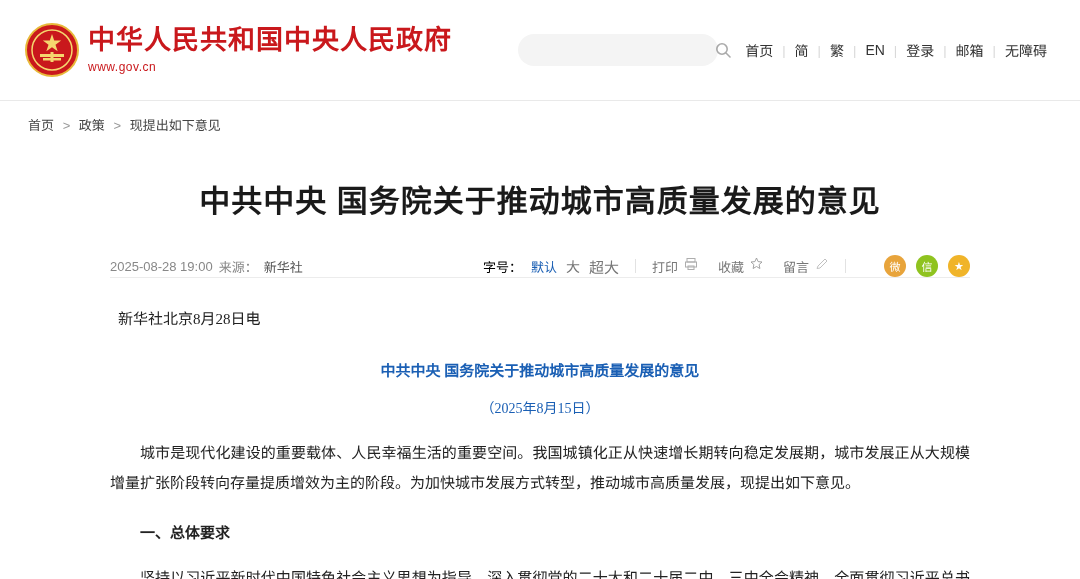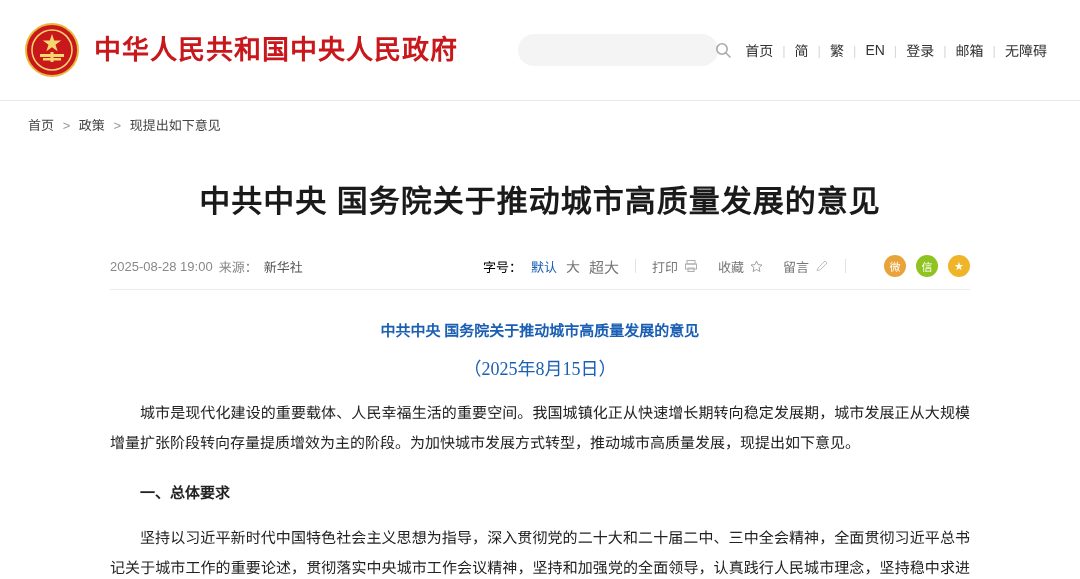--- a/index.html
+++ b/index.html
@@ -17,21 +17,21 @@
     position: relative;
     height: 100px;
     background: #ffffff;
     display: flex;
     align-items: center;
     padding: 0 24px;
   }
   .brand {
     display: flex;
     align-items: center;
-    gap: 14px;
+    gap: 8px;
   }
   .emblem {
     width: 56px; height: 56px;
     position: relative;
     flex: 0 0 auto;
   }
   .emblem svg { display:block; }
   .brand-text {
     display: flex;
     flex-direction: column;
@@ -128,21 +128,20 @@
     color: #1a1a1a;
     letter-spacing: 1px;
     margin: 28px 0 0 0;
     font-family: "Liberation Sans", "DejaVu Sans", sans-serif;
   }
 
   .meta-bar {
     display: flex;
     align-items: center;
     margin-top: 34px;
-    padding-bottom: 12px;
     font-size: 13px;
     color: #888;
     border-bottom: 1px solid #ececec;
   }
   .meta-left { display: flex; align-items: center; gap: 6px; }
   .meta-source { color: #555; }
   .meta-center {
     margin-left: auto;
     display: flex;
     align-items: center;
@@ -153,21 +152,21 @@
   .fs-label { color: #000000; }
   .fs-opt { color: #777; cursor: pointer; }
   .fs-opt.active { color: #1a5fb4; }
   .fs-opt.mid { font-size: 14px; }
   .fs-opt.big { font-size: 15px; }
   .v-divider {
     width: 1px; height: 14px;
     background: #e2e2e2;
     margin: 0 16px;
   }
-  .meta-action { display: flex; align-items: center; gap: 6px; color: #777; }
+  .meta-action { display: flex; align-items: flex-start; gap: 6px; color: #777; }
   .tiny-icon { width: 14px; height: 14px; opacity: .6; }
   .star-icon { width: 13px; height: 13px; }
   .meta-right {
     margin-left: 22px;
     display: flex;
     align-items: center;
     gap: 10px;
   }
   .social {
     width: 22px; height: 22px;
@@ -194,21 +193,21 @@
   .inner-title {
     text-align: center;
     color: #1a5fb4;
     font-weight: bold;
     font-size: 15px;
     margin-top: 22px;
   }
   .inner-date {
     text-align: center;
     color: #1a5fb4;
-    font-size: 18px;
+    font-size: 14px;
     margin-top: 8px;
   }
   .para {
     margin-top: 14px;
     text-indent: 2em;
     text-align: justify;
   }
   .section-head {
     margin-top: 20px;
     text-indent: 2em;
@@ -226,20 +225,21 @@
         <circle cx="28" cy="28" r="26" fill="none" stroke="#e8b93a" stroke-width="2"></circle>
         <circle cx="28" cy="28" r="20" fill="none" stroke="#f5d76e" stroke-width="1.5"></circle>
         <polygon points="28,12 30.2,18.6 37.2,18.6 31.5,22.7 33.7,29.3 28,25.2 22.3,29.3 24.5,22.7 18.8,18.6 25.8,18.6" fill="#f5d76e"></polygon>
         <rect x="16" y="32" width="24" height="3" fill="#f5d76e"></rect>
         <rect x="19" y="36" width="18" height="2.5" fill="#f5d76e"></rect>
         <rect x="26.5" y="30" width="3" height="10" fill="#f5d76e"></rect>
       </svg>
     </div>
     <div class="brand-text">
       <div class="brand-title">中华人民共和国中央人民政府</div>
+      <div class="brand-sub">www.gov.cn</div>
     </div>
   </div>
 
   <div class="header-right">
     <div class="search-box">
       <input type="text" placeholder="" style="">
       <span class="search-icon">
         <svg width="18" height="18" viewBox="0 0 18 18">
           <circle cx="8" cy="8" r="5.2" fill="none" stroke="#666" stroke-width="1.6"></circle>
           <line x1="12" y1="12" x2="16" y2="16" stroke="#666" stroke-width="1.6" stroke-linecap="round"></line>
@@ -326,19 +326,20 @@
 
       <div class="meta-right">
         <span class="social weibo">微</span>
         <span class="social wechat">信</span>
         <span class="social fav">★</span>
       </div>
     </div>
   </div>
 
   <div class="doc-body">
+    <div class="lead">新华社北京8月28日电</div>
     <div class="inner-title">中共中央 国务院关于推动城市高质量发展的意见</div>
     <div class="inner-date">（2025年8月15日）</div>
     <p class="para">城市是现代化建设的重要载体、人民幸福生活的重要空间。我国城镇化正从快速增长期转向稳定发展期，城市发展正从大规模增量扩张阶段转向存量提质增效为主的阶段。为加快城市发展方式转型，推动城市高质量发展，现提出如下意见。</p>
     <p class="section-head">一、总体要求</p>
     <p class="para">坚持以习近平新时代中国特色社会主义思想为指导，深入贯彻党的二十大和二十届二中、三中全会精神，全面贯彻习近平总书记关于城市工作的重要论述，贯彻落实中央城市工作会议精神，坚持和加强党的全面领导，认真践行人民城市理念，坚持稳中求进工作总基</p>
   </div>
 </div>
 
 </body></html>

